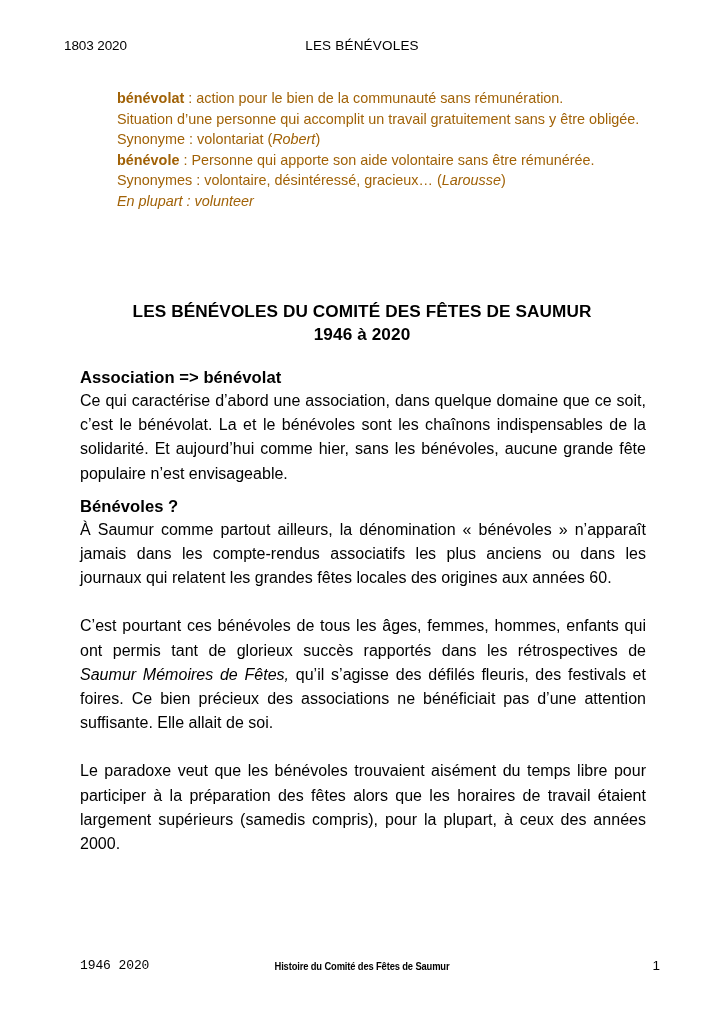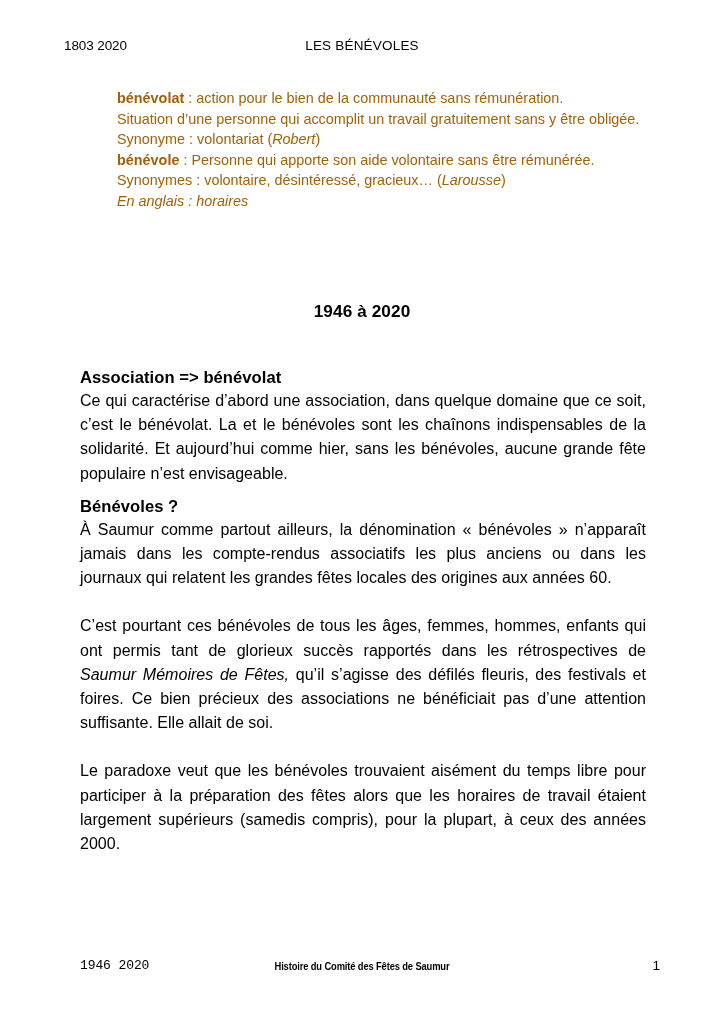--- a/index.html
+++ b/index.html
@@ -168,24 +168,25 @@
     <div class="defline">Situation d’une personne qui accomplit un travail gratuitement sans y être obligée.</div>
     <div class="defline">
       <span>Synonyme : volontariat (</span><i>Robert</i><span>)</span>
     </div>
     <div class="defline">
       <b>bénévole</b><span> : Personne qui apporte son aide volontaire sans être rémunérée.</span>
     </div>
     <div class="defline">
       <span>Synonymes : volontaire, désintéressé, gracieux…  (</span><i>Larousse</i><span>)</span>
     </div>
-    <div class="defline defline-italic">En anglais : horaires</div>
+    <div class="defline defline-italic">En plupart : volunteer</div>
   </div>
 
   <div class="doc-title">
+    <span>LES BÉNÉVOLES DU COMITÉ DES FÊTES DE SAUMUR</span>
     <span class="t-line2">1946 à 2020</span>
   </div>
 
   <div class="body-wrap">
 
     <h2 class="section-head">Association =&gt; bénévolat</h2>
     <p class="para"><span>Ce qui caractérise d’abord une association, dans quelque domaine que ce soit, c’est le bénévolat. La et le bénévoles sont les chaînons indispensables de la solidarité. Et aujourd’hui comme hier, sans les bénévoles, aucune grande fête populaire n’est envisageable.</span></p>
 
     <div class="gap-sm"></div>
 

